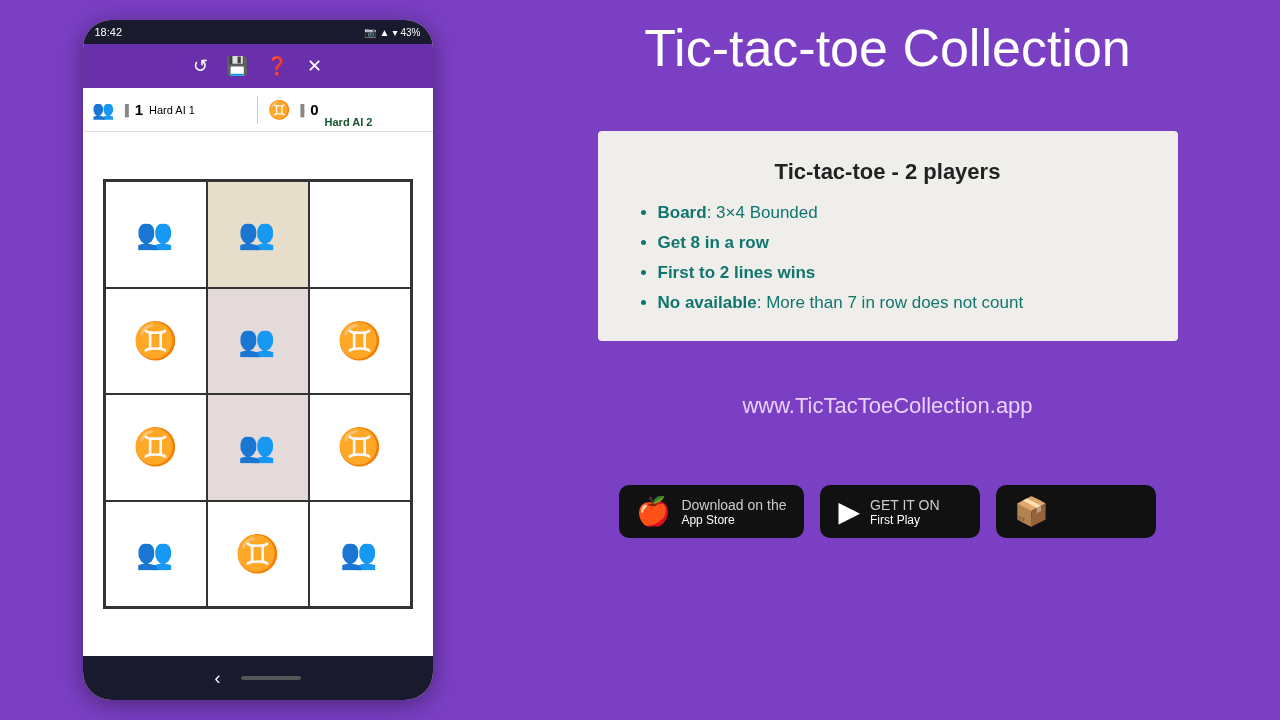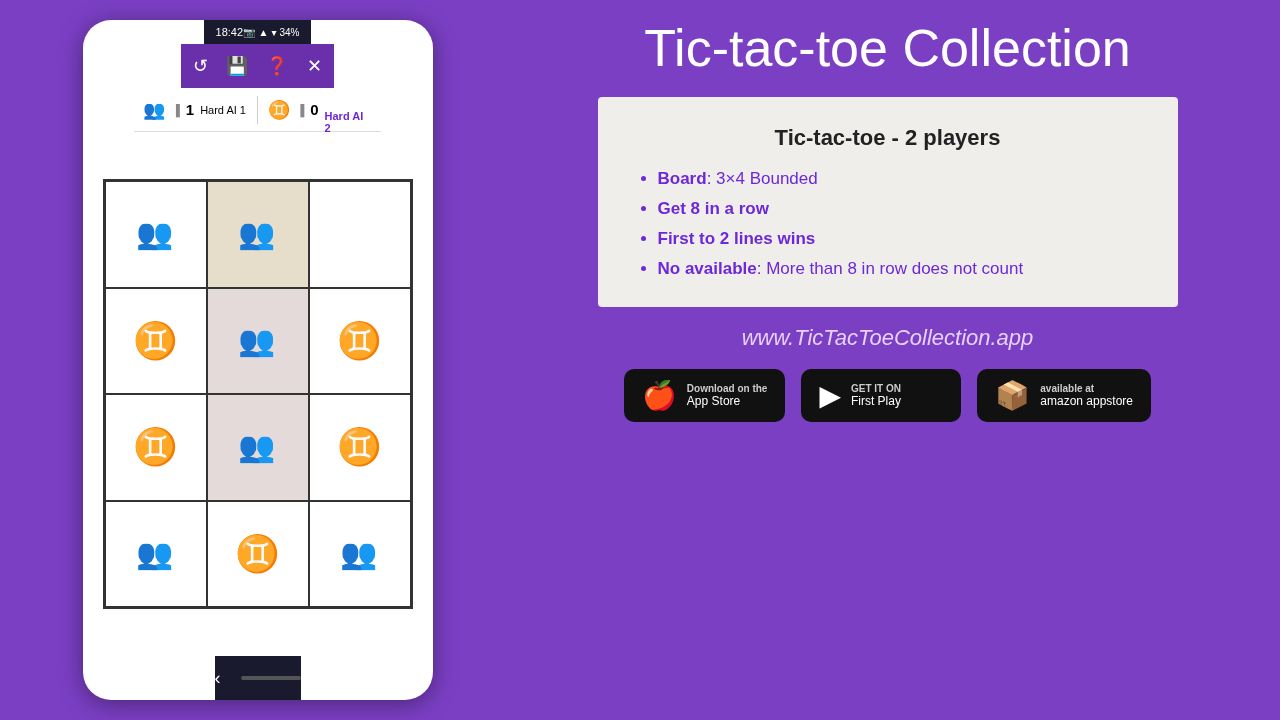--- a/index.html
+++ b/index.html
@@ -24,21 +24,20 @@
 
     .phone {
       width: 350px;
       height: 680px;
       background: #fff;
       border-radius: 28px;
       overflow: hidden;
       box-shadow: 0 4px 24px rgba(0,0,0,0.4);
       display: flex;
       flex-direction: column;
-      align-items: center;
     }
 
     
     .status-bar {
       background: #1a1a2e;
       color: #fff;
       font-size: 11px;
       padding: 4px 12px;
       display: flex;
       justify-content: space-between;
@@ -97,21 +96,21 @@
     .score-number {
       font-weight: bold;
       font-size: 15px;
     }
 
     .player-name {
       font-size: 11px;
     }
 
     .player-name.teal {
-      color: #6d28d9;
+      color: #14532d;
       font-weight: bold;
       margin-top: 24px;
     }
 
     .player-divider {
       width: 1px;
       height: 28px;
       background: #ccc;
     }
 
@@ -174,20 +173,21 @@
     }
 
     
     .info-panel {
       flex: 1;
       display: flex;
       flex-direction: column;
       align-items: center;
       justify-content: flex-start;
       padding: 20px 40px 20px 20px;
+      gap: 34px;
     }
 
     .app-title {
       color: #fff;
       font-size: 52px;
       font-weight: 300;
       text-align: center;
       margin-bottom: 20px;
       line-height: 1.1;
     }
@@ -212,32 +212,31 @@
     .info-list {
       list-style: disc;
       padding-left: 24px;
       display: flex;
       flex-direction: column;
       gap: 10px;
     }
 
     .info-list li {
       font-size: 17px;
-      color: #6d28d9;
+      color: #0f766e;
     }
 
     .info-list li strong {
       font-weight: bold;
     }
 
     .website-url {
       color: #e8d0ff;
       font-size: 22px;
-      margin-bottom: 18px;
-      font-style: italic;
+      margin-bottom: 32px;
     }
 
     .store-badges {
       display: flex;
       gap: 16px;
       align-items: center;
       flex-wrap: wrap;
       justify-content: center;
     }
 
@@ -256,23 +255,22 @@
     .badge-icon {
       font-size: 28px;
     }
 
     .badge-text-group {
       display: flex;
       flex-direction: column;
     }
 
     .badge-small {
-      font-size: 10px;
+      font-size: 14px;
       color: #ccc;
-      font-weight: bold;
     }
 
     .badge-big {
       font-size: 12px;
       font-weight: normal;
       color: #fff;
     }
 
     .gemini-symbol {
       color: #3bb8a0;
@@ -291,21 +289,21 @@
 
 <div class="phone-container">
   <div class="phone">
 
     <div class="status-bar">
       <span>18:42</span>
       <div class="status-icons">
         <span>📷</span>
         <span>▲</span>
         <span>▾</span>
-        <span>34%</span>
+        <span>43%</span>
       </div>
     </div>
 
     <div class="toolbar">
       <span class="toolbar-icon">↺</span>
       <span class="toolbar-icon">💾</span>
       <span class="toolbar-icon">❓</span>
       <span class="toolbar-icon">✕</span>
     </div>
 
@@ -386,21 +384,21 @@
       <li>
         <strong>Board</strong><span>: 3×4 Bounded</span>
       </li>
       <li>
         <strong>Get 8 in a row</strong>
       </li>
       <li>
         <strong>First to 2 lines wins</strong>
       </li>
       <li>
-        <strong>No available</strong><span>:  More than 8 in row does not count</span>
+        <strong>No available</strong><span>:  More than 7 in row does not count</span>
       </li>
     </ul>
   </div>
 
   <div class="website-url">www.TicTacToeCollection.app</div>
 
   <div class="store-badges">
 
     <div class="badge">
       <span class="badge-icon">🍎</span>
@@ -413,20 +411,16 @@
     <div class="badge">
       <span class="badge-icon">▶</span>
       <div class="badge-text-group">
         <span class="badge-small">GET IT ON</span>
         <span class="badge-big">First Play</span>
       </div>
     </div>
 
     <div class="badge">
       <span class="badge-icon">📦</span>
-      <div class="badge-text-group">
-        <span class="badge-small">available at</span>
-        <span class="badge-big">amazon appstore</span>
-      </div>
     </div>
 
   </div>
 </div>
 
 </body></html>

